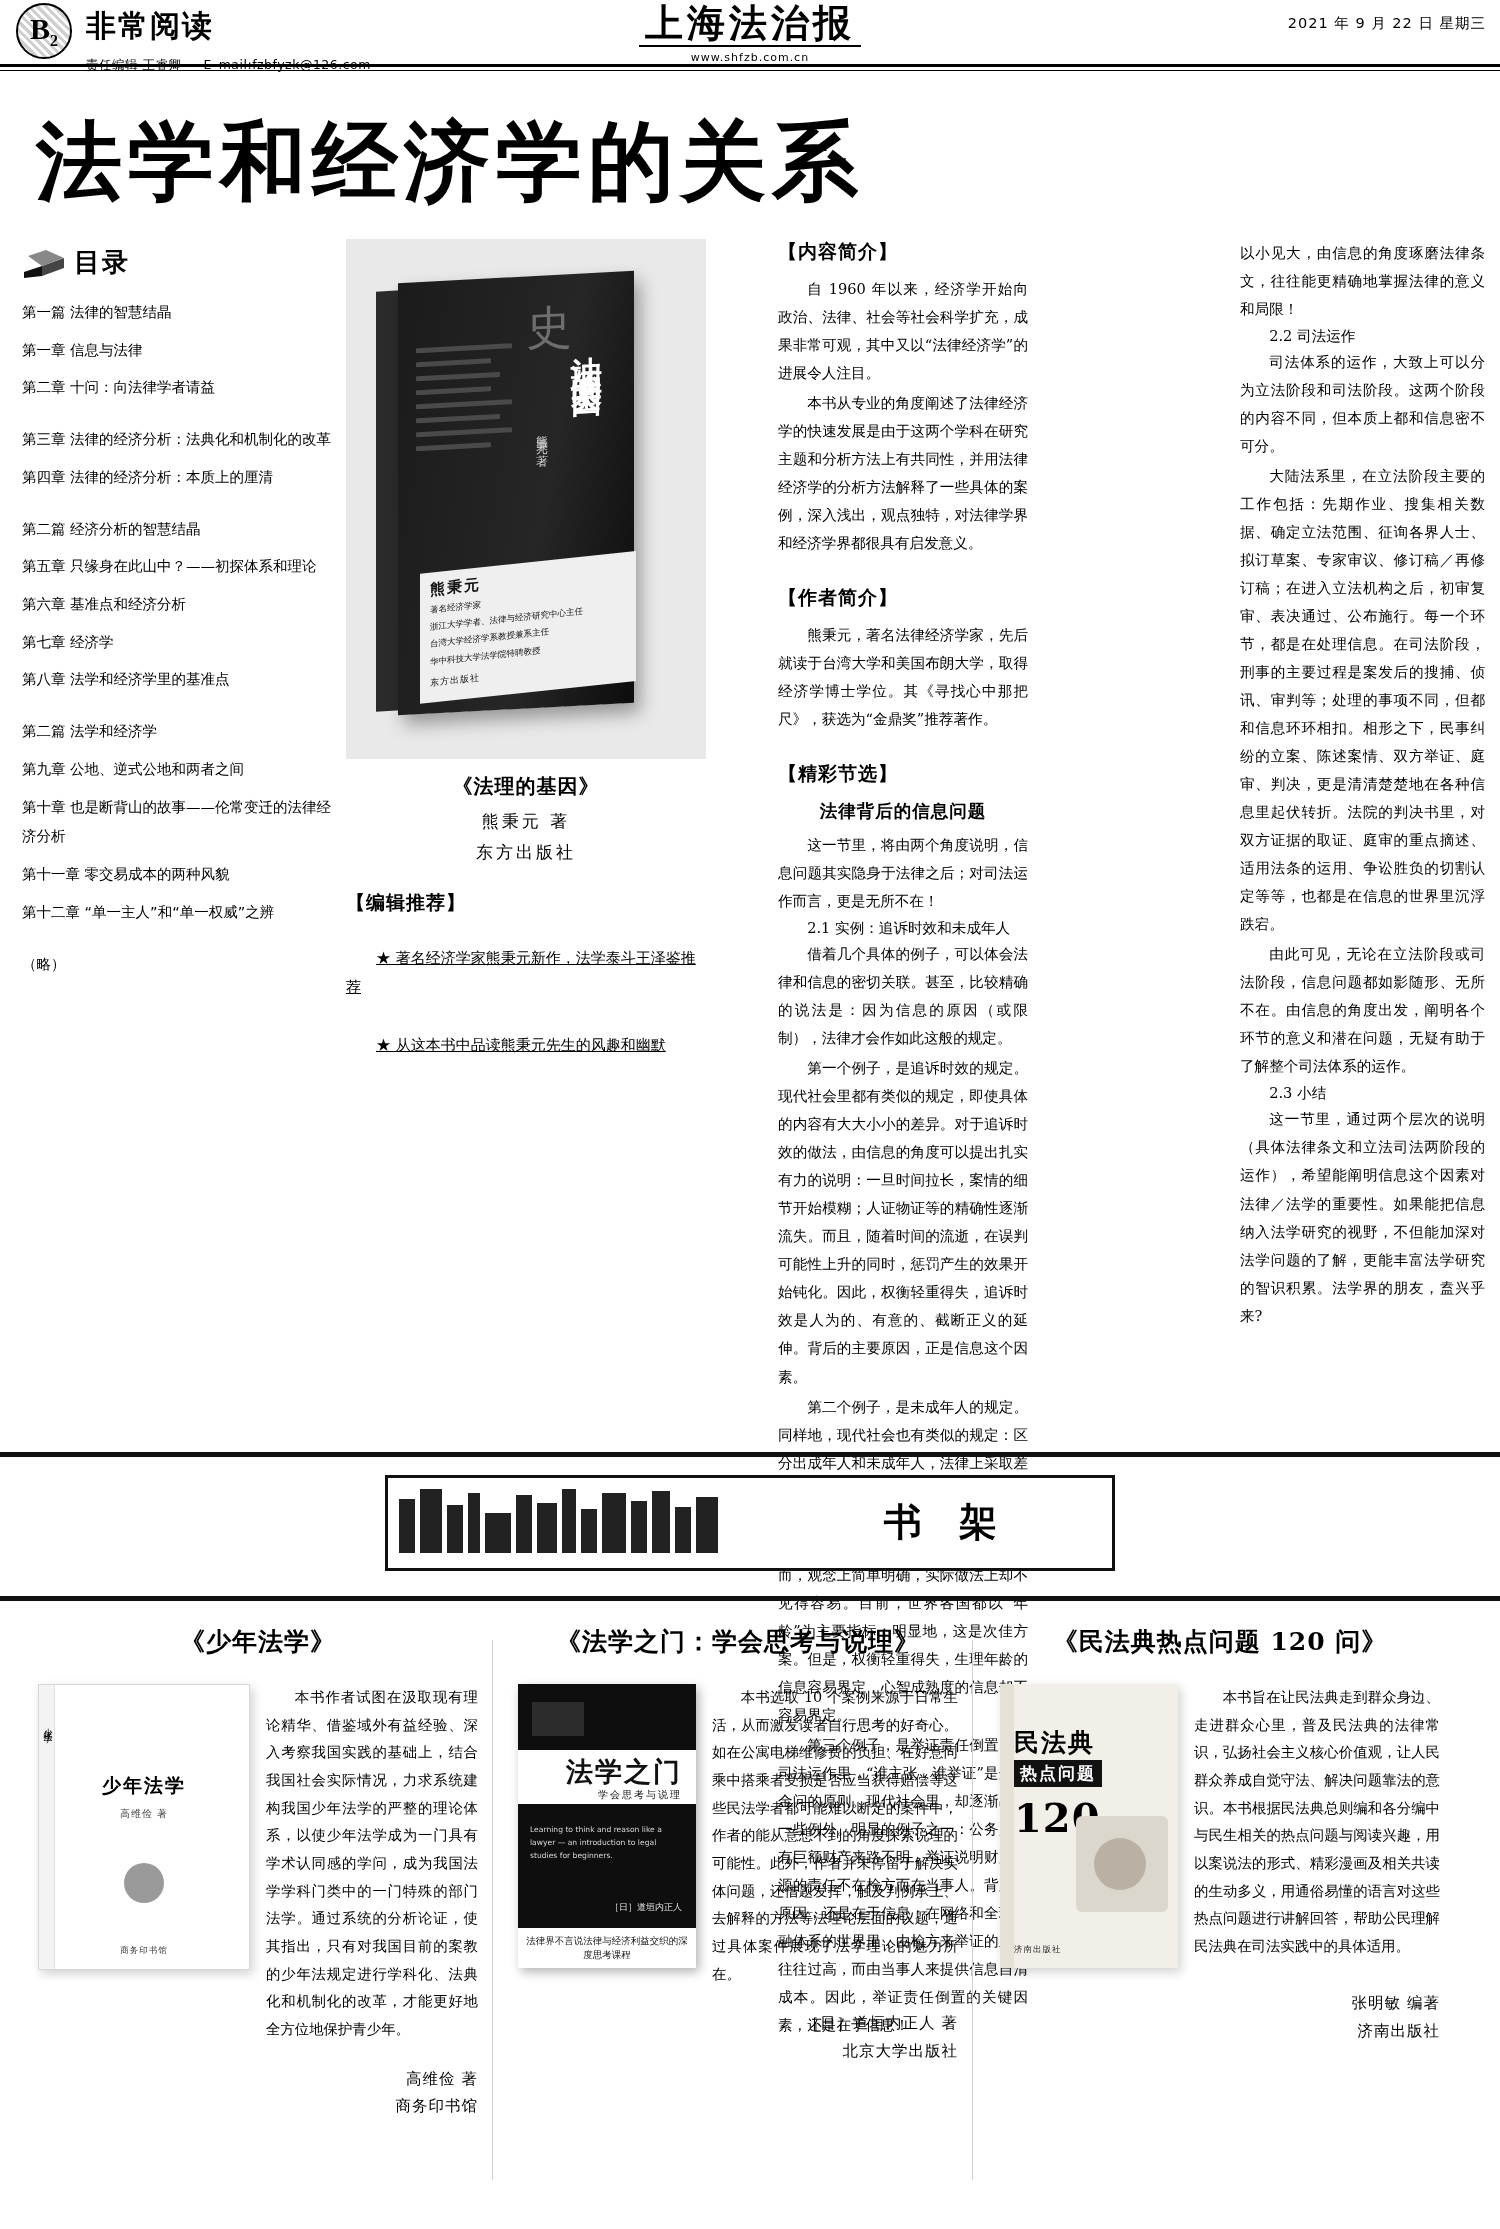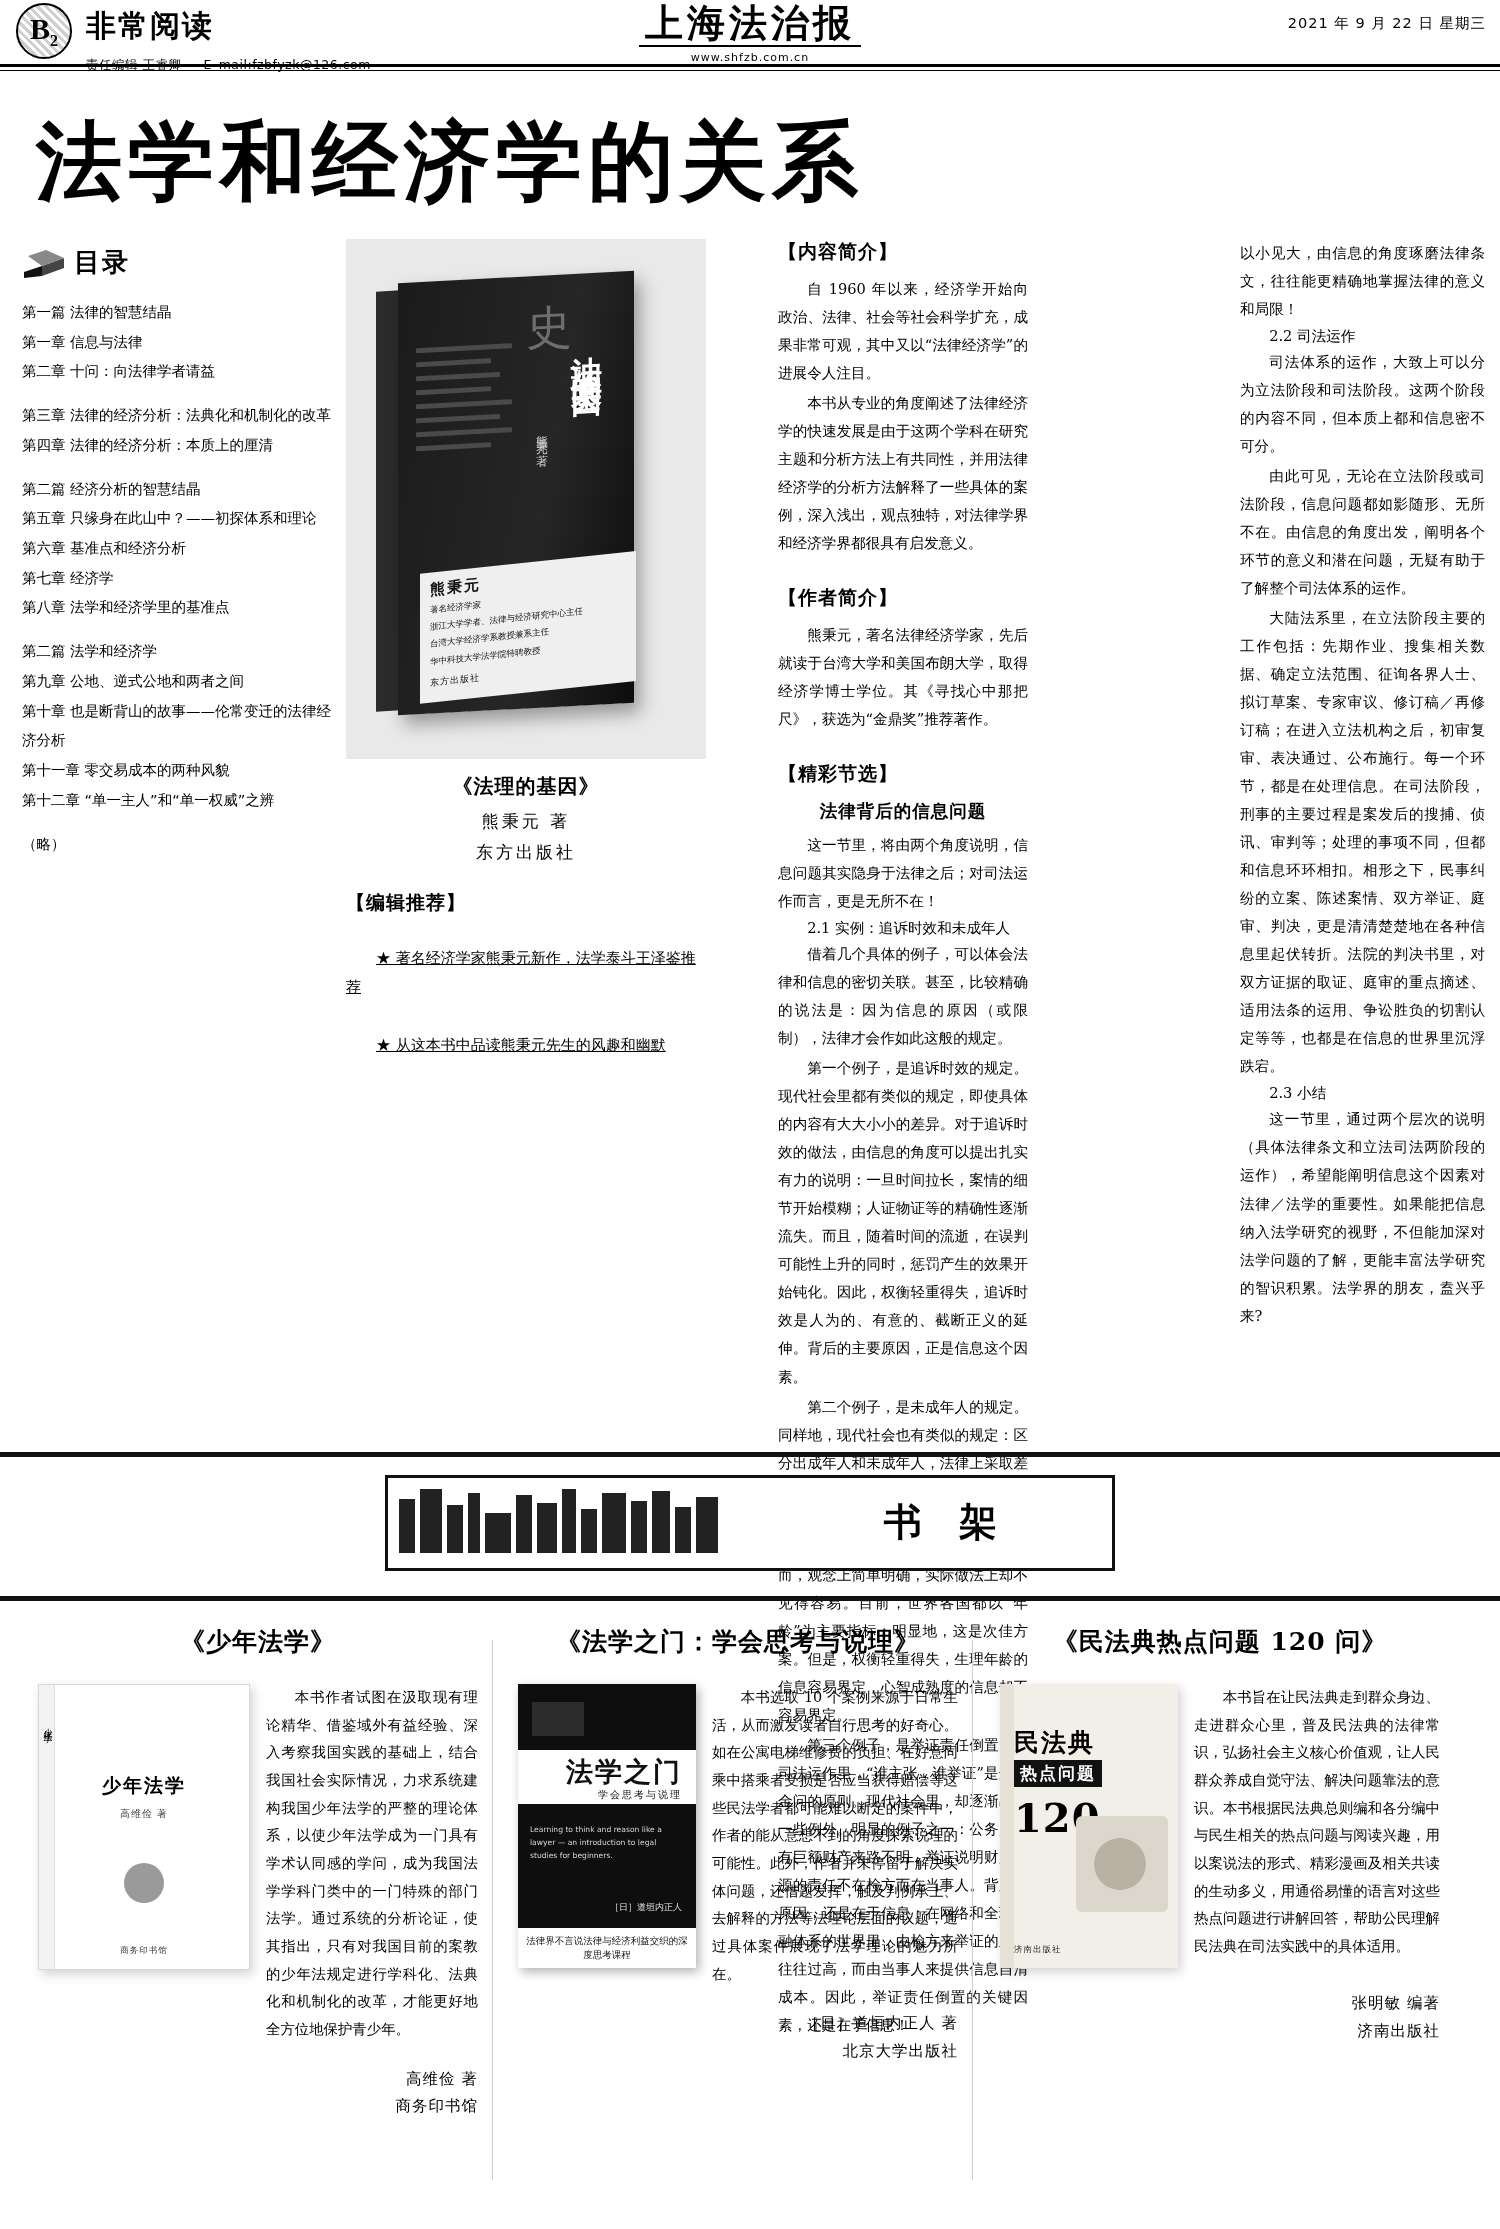--- a/index.html
+++ b/index.html
@@ -78,21 +78,21 @@
 
   
   .col-toc { position:absolute; left:22px; top:0; width:310px; }
   .toc-head { display:flex; align-items:center; gap:8px; }
   .toc-icon { width:44px; height:30px; }
   .toc-title {
     font-family:"DejaVu Serif", serif;
     font-weight:bold; font-size:26px; letter-spacing:2px;
   }
   .toc-list { margin-top:18px; font-size:14.5px; line-height:2.05; }
-  .toc-item { text-indent:0; }
+  .toc-item { text-indent:0;margin-top:8px; }
   .toc-gap { height:14px; }
 
   
   .col-book { position:absolute; left:346px; top:-6px; width:360px; }
   .book-img {
     width:360px; height:520px; background:#e9e9e9; position:relative; overflow:hidden;
   }
   .bk-cover {
     position:absolute; left:52px; top:38px; width:236px; height:432px;
     background:linear-gradient(100deg,#1b1b1b 0%,#262626 60%,#0d0d0d 100%);
@@ -351,22 +351,22 @@
       <p class="body-p">借着几个具体的例子，可以体会法律和信息的密切关联。甚至，比较精确的说法是：因为信息的原因（或限制），法律才会作如此这般的规定。</p>
       <p class="body-p">第一个例子，是追诉时效的规定。现代社会里都有类似的规定，即使具体的内容有大大小小的差异。对于追诉时效的做法，由信息的角度可以提出扎实有力的说明：一旦时间拉长，案情的细节开始模糊；人证物证等的精确性逐渐流失。而且，随着时间的流逝，在误判可能性上升的同时，惩罚产生的效果开始钝化。因此，权衡轻重得失，追诉时效是人为的、有意的、截断正义的延伸。背后的主要原因，正是信息这个因素。</p>
       <p class="body-p">第二个例子，是未成年人的规定。同样地，现代社会也有类似的规定：区分出成年人和未成年人，法律上采取差别待遇。观念上，有意区分的原因，是未成年人在生理心理（心智）上还不成熟，因此应当承担不同的法律责任。然而，观念上简单明确，实际做法上却不见得容易。目前，世界各国都以“年龄”为主要指标；明显地，这是次佳方案。但是，权衡轻重得失，生理年龄的信息容易界定，心智成熟度的信息却不容易界定。</p>
       <p class="body-p">第三个例子，是举证责任倒置。在司法运作里，“谁主张，谁举证”是众议金问的原则。现代社会里，却逐渐出现一些例外。明显的例子之一：公务员若有巨额财产来路不明，举证说明财产来源的责任不在检方而在当事人。背后的原因，还是在于信息：在网络和全球金融体系的世界里，由检方来举证的成本往往过高，而由当事人来提供信息自清成本。因此，举证责任倒置的关键因素，还是在于信息！</p>
     </div>
 
     <div class="col-r3">
       <p class="body-p noind">以小见大，由信息的角度琢磨法律条文，往往能更精确地掌握法律的意义和局限！</p>
       <p class="num-h">2.2    司法运作</p>
       <p class="body-p">司法体系的运作，大致上可以分为立法阶段和司法阶段。这两个阶段的内容不同，但本质上都和信息密不可分。</p>
+      <p class="body-p">大陆法系里，在立法阶段主要的工作包括：先期作业、搜集相关数据、确定立法范围、征询各界人士、拟订草案、专家审议、修订稿／再修订稿；在进入立法机构之后，初审复审、表决通过、公布施行。每一个环节，都是在处理信息。在司法阶段，刑事的主要过程是案发后的搜捕、侦讯、审判等；处理的事项不同，但都和信息环环相扣。相形之下，民事纠纷的立案、陈述案情、双方举证、庭审、判决，更是清清楚楚地在各种信息里起伏转折。法院的判决书里，对双方证据的取证、庭审的重点摘述、适用法条的运用、争讼胜负的切割认定等等，也都是在信息的世界里沉浮跌宕。</p>
       <p class="body-p">由此可见，无论在立法阶段或司法阶段，信息问题都如影随形、无所不在。由信息的角度出发，阐明各个环节的意义和潜在问题，无疑有助于了解整个司法体系的运作。</p>
-      <p class="body-p">大陆法系里，在立法阶段主要的工作包括：先期作业、搜集相关数据、确定立法范围、征询各界人士、拟订草案、专家审议、修订稿／再修订稿；在进入立法机构之后，初审复审、表决通过、公布施行。每一个环节，都是在处理信息。在司法阶段，刑事的主要过程是案发后的搜捕、侦讯、审判等；处理的事项不同，但都和信息环环相扣。相形之下，民事纠纷的立案、陈述案情、双方举证、庭审、判决，更是清清楚楚地在各种信息里起伏转折。法院的判决书里，对双方证据的取证、庭审的重点摘述、适用法条的运用、争讼胜负的切割认定等等，也都是在信息的世界里沉浮跌宕。</p>
       <p class="num-h">2.3    小结</p>
       <p class="body-p">这一节里，通过两个层次的说明（具体法律条文和立法司法两阶段的运作），希望能阐明信息这个因素对法律／法学的重要性。如果能把信息纳入法学研究的视野，不但能加深对法学问题的了解，更能丰富法学研究的智识积累。法学界的朋友，盍兴乎来?</p>
     </div>
   </div>
 
   <div class="hr-thick" style="top:1452px;"></div>
   <div class="shelf">
     <div class="shelf-frame"></div>
     <div class="shelf-books">
       <div class="sb" style="height:54px;"></div>

